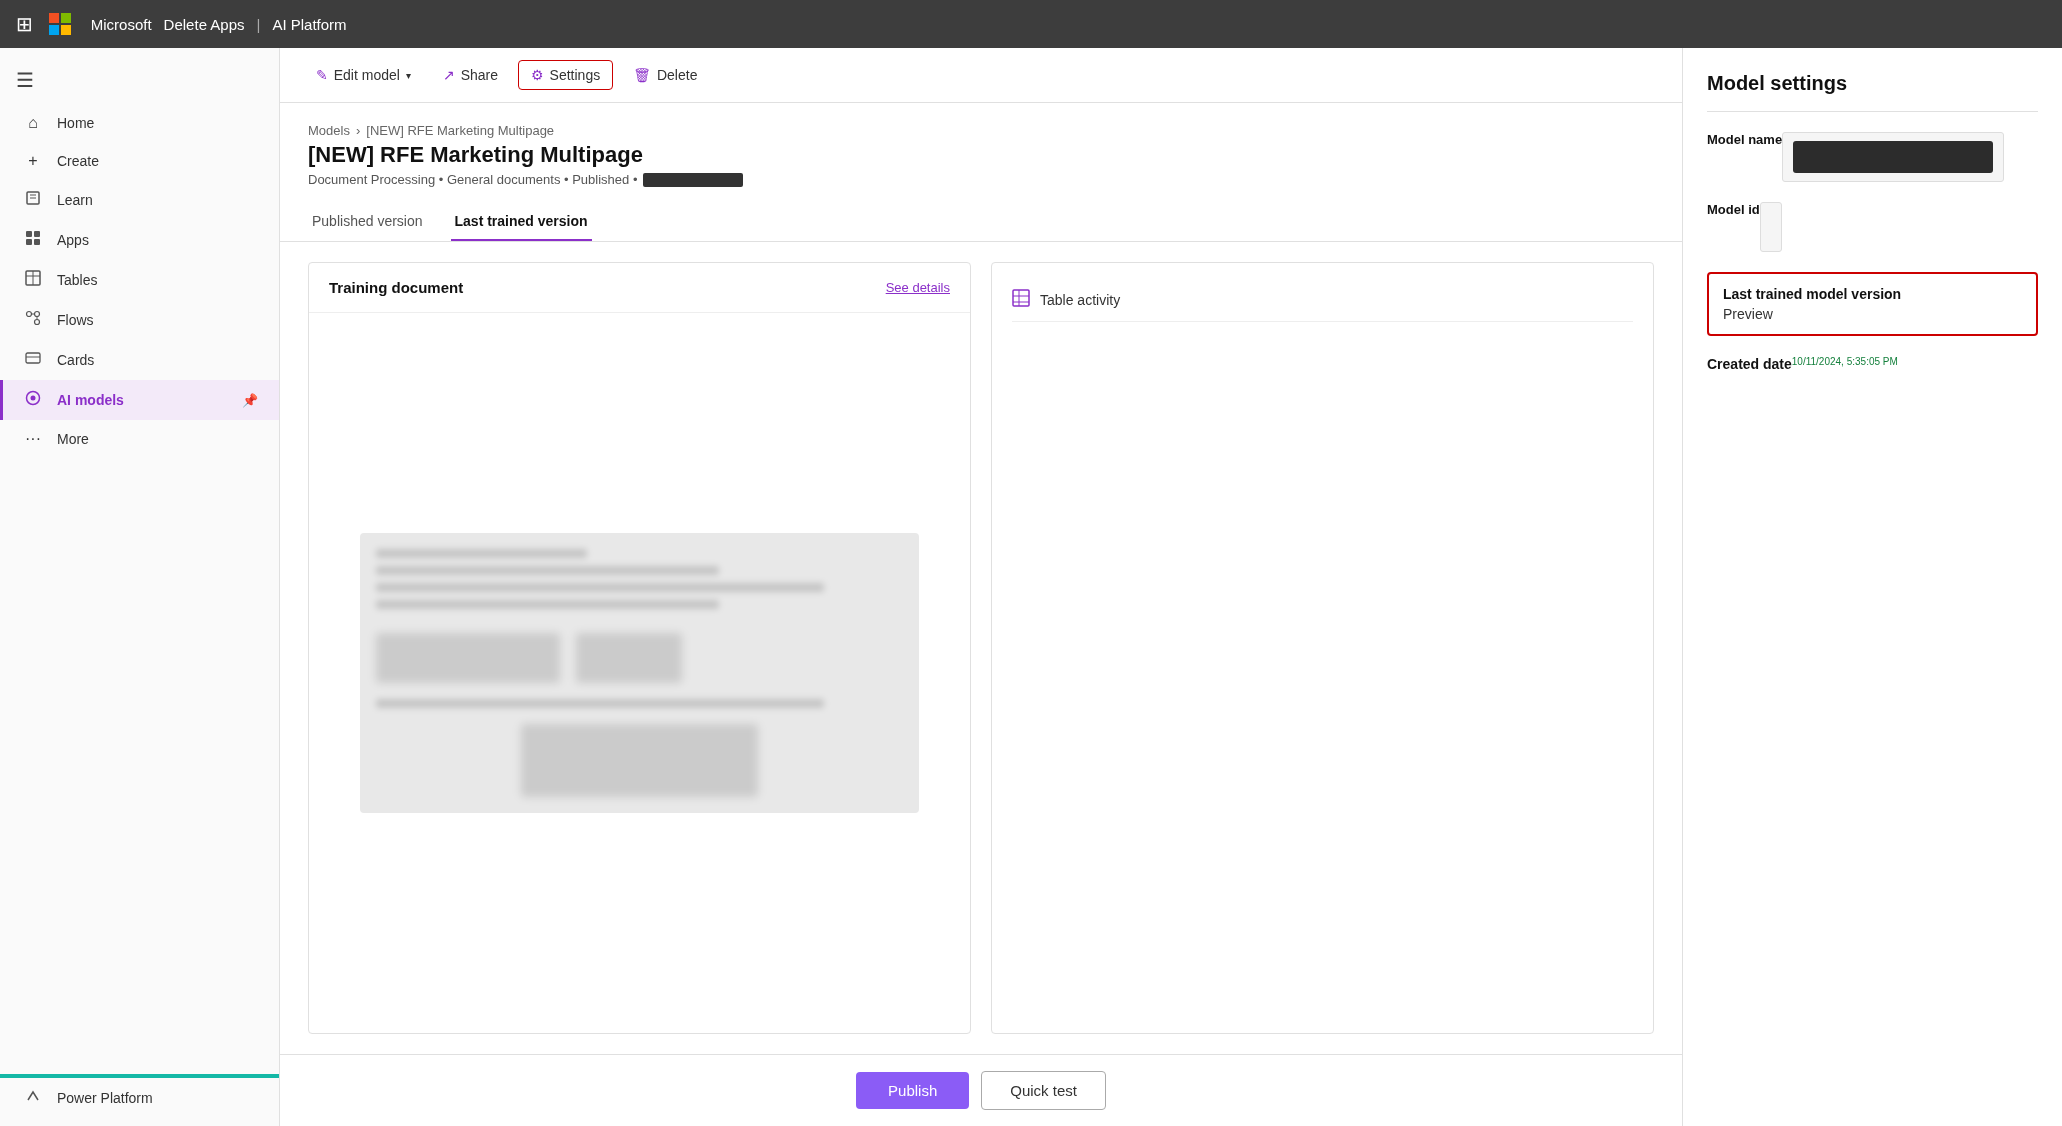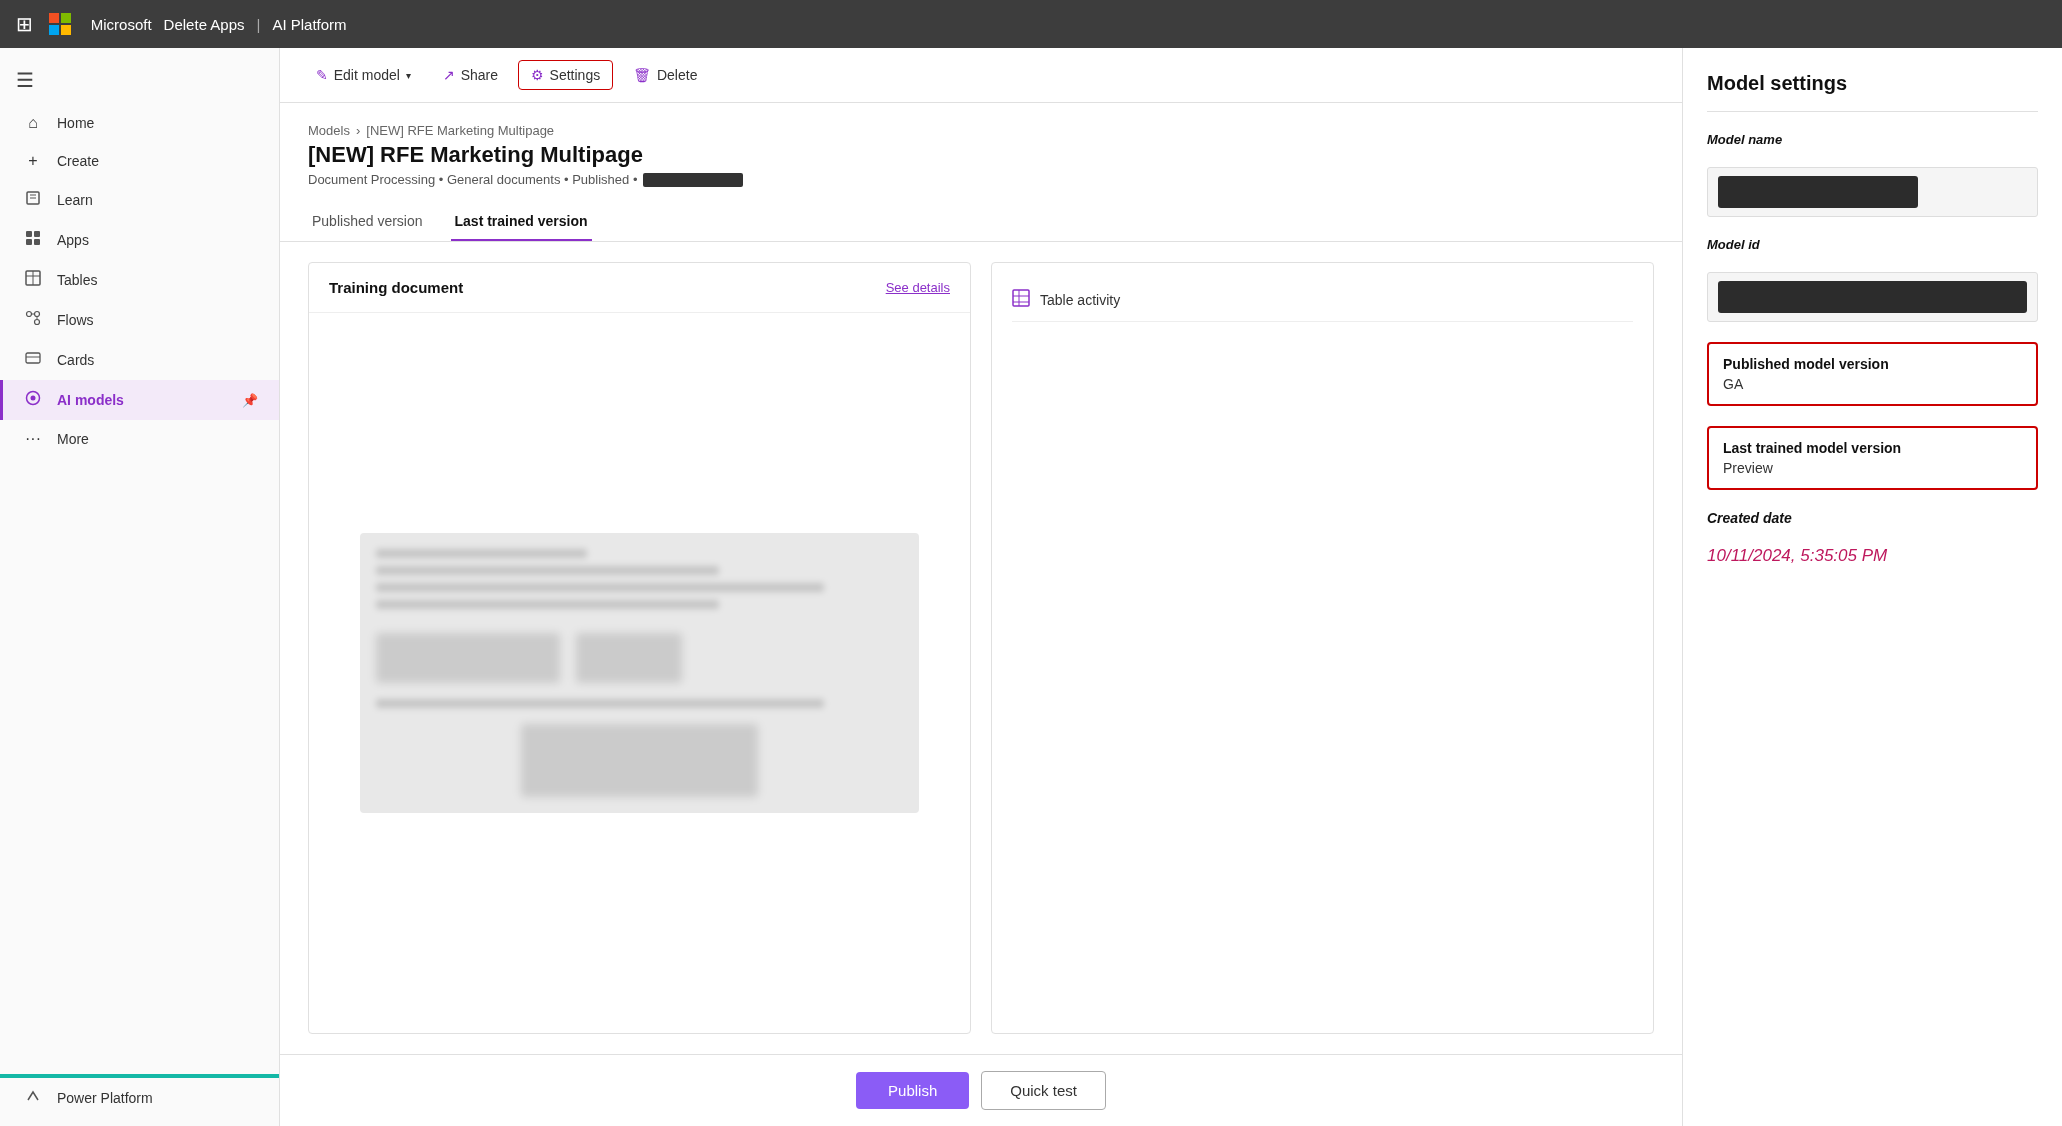--- a/index.html
+++ b/index.html
@@ -338,23 +338,22 @@
     }
     .settings-title {
       font-size: 20px;
       font-weight: 600;
       color: #111;
       padding-bottom: 16px;
       border-bottom: 1px solid #e0e0e0;
     }
     .settings-field {
       display: flex;
-      flex-direction: column;
-      gap: 20px;
-      font-style: italic;
+      flex-direction: row;
+      gap: 0;
     }
     .settings-label {
       font-size: 13px;
       font-weight: 600;
       color: #111;
     }
     .settings-value-box {
       background: #f5f5f5;
       border: 1px solid #ddd;
       border-radius: 3px;
@@ -392,22 +391,22 @@
     .settings-info-box .info-val {
       font-size: 14px;
       color: #333;
     }
     .settings-date-label {
       font-size: 14px;
       font-weight: 600;
       color: #111;
     }
     .settings-date-val {
-      font-size: 17px;
-      color: #be185d;
+      font-size: 10px;
+      color: #15803d;
     }
 
     
     .sq-red { background: #f25022; }
     .sq-green { background: #7fba00; }
     .sq-blue { background: #00a4ef; }
     .sq-yellow { background: #ffb900; }
   </style>
 </head>
 <body>
@@ -618,24 +617,20 @@
       </div>
     </div>
 
     <div class="settings-field">
       <div class="settings-label">Model id</div>
       <div class="settings-value-box">
         <span class="settings-redacted-full"></span>
       </div>
     </div>
 
-    <div class="settings-info-box">
-      <div class="info-label">Published model version</div>
-      <div class="info-val">GA</div>
-    </div>
 
     <div class="settings-info-box">
       <div class="info-label">Last trained model version</div>
       <div class="info-val">Preview</div>
     </div>
 
     <div class="settings-field">
       <div class="settings-date-label">Created date</div>
       <div class="settings-date-val">10/11/2024, 5:35:05 PM</div>
     </div>

